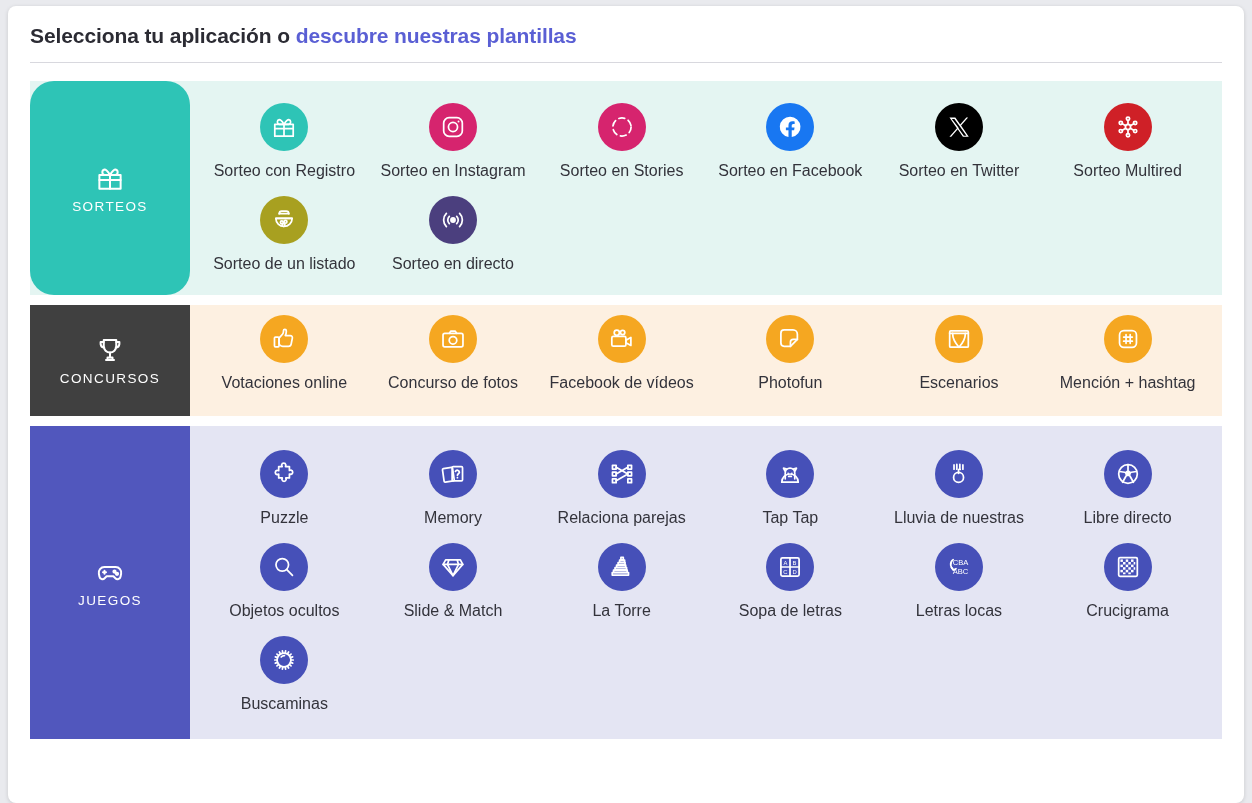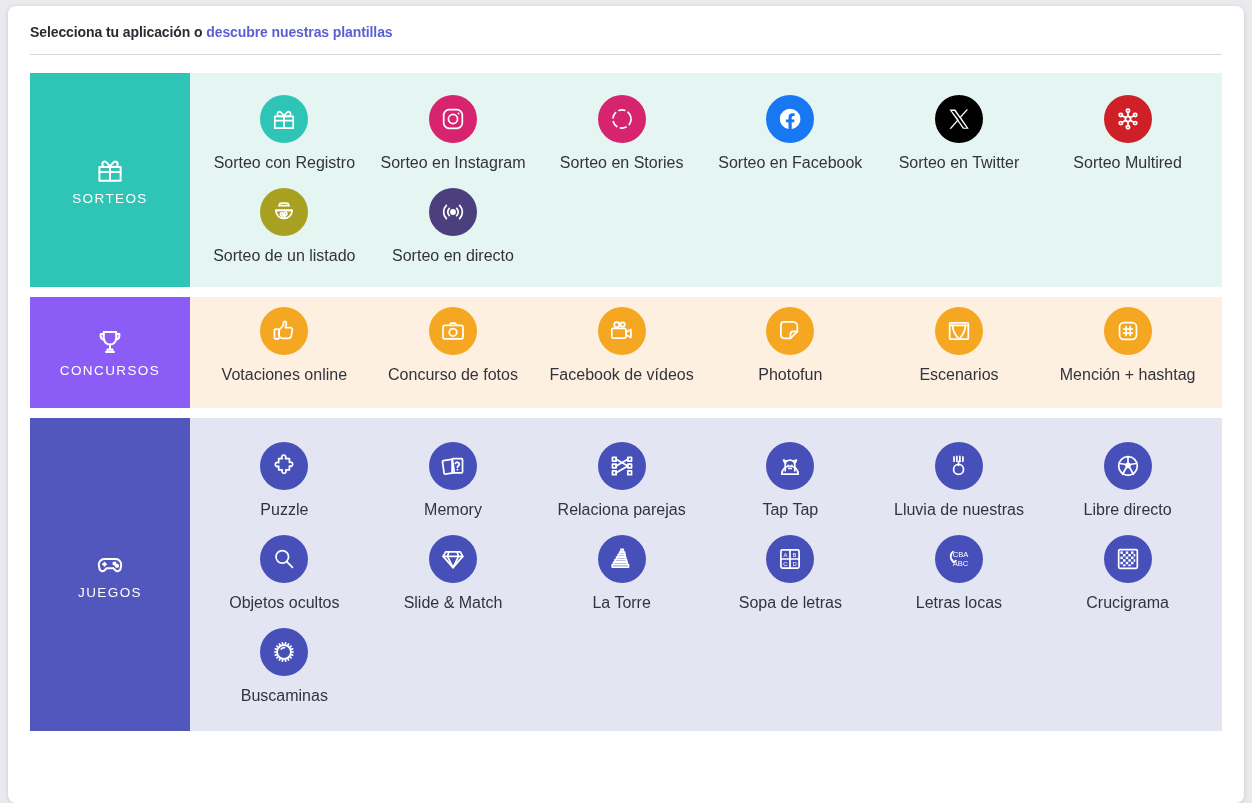--- a/index.html
+++ b/index.html
@@ -17,21 +17,21 @@
     background: #ffffff;
     border-radius: 8px;
     box-shadow: 0 1px 4px rgba(0,0,0,0.14);
     overflow: hidden;
   }
   
   .header {
     padding: 18px 22px 0 22px;
   }
   .header-title {
-    font-size: 14px;
+    font-size: 21px;
     font-weight: bold;
     color: #2b2b33;
     letter-spacing: -0.1px;
     white-space: nowrap;
   }
   .header-title .link {
     color: #5a5fd4;
     font-weight: bold;
   }
   .header-rule {
@@ -106,21 +106,21 @@
 
   <div class="header">
     <div class="header-title">
       <span>Selecciona tu aplicación o </span><span class="link">descubre nuestras plantillas</span>
     </div>
     <div class="header-rule"></div>
   </div>
 
   <div class="sections" id="sections-root">
       <div class="section section-sorteos" style="background: rgb(228, 245, 242);">
-        <div class="cat-panel" style="background: rgb(46, 196, 182);">
+        <div class="cat-panel" style="background: rgb(46, 196, 182); border-radius: 24px;">
           <span class="cat-icon">
             <svg width="30" height="30" viewBox="0 0 24 24">
               <g fill="none" stroke="#fff" stroke-width="1.6" stroke-linecap="round" stroke-linejoin="round">
                 <rect x="3.5" y="9.5" width="17" height="11"></rect>
                 <path d="M3.5 13.5h17"></path>
                 <path d="M12 9.5v11"></path>
                 <path d="M12 9.5C10.6 7.2 9.4 5.2 7.6 5.2A2.2 2.2 0 0 0 7.6 9.5H12z"></path>
                 <path d="M12 9.5c1.4-2.3 2.6-4.3 4.4-4.3a2.2 2.2 0 0 1 0 4.3H12z"></path>
               </g>
             </svg>
@@ -223,21 +223,21 @@
                   <path d="M5.9 5.9a8.6 8.6 0 0 0 0 12.2"></path>
                   <path d="M18.1 5.9a8.6 8.6 0 0 1 0 12.2"></path>
                 </g>
               </svg>
             </span>
             <span class="app-label">Sorteo en directo</span>
           </div>
         </div>
       </div>
       <div class="section section-concursos" style="background: rgb(253, 240, 225);">
-        <div class="cat-panel" style="background: #8b5cf6;">
+        <div class="cat-panel" style="background: #404040;">
           <span class="cat-icon">
             <svg width="30" height="30" viewBox="0 0 24 24">
               <g fill="none" stroke="#fff" stroke-width="1.6" stroke-linecap="round" stroke-linejoin="round">
                 <path d="M7 4h10v5a5 5 0 0 1-10 0V4z"></path>
                 <path d="M7 5.5H4.5v1.8A3 3 0 0 0 7.4 10"></path>
                 <path d="M17 5.5h2.5v1.8A3 3 0 0 1 16.6 10"></path>
                 <path d="M12 14v4"></path>
                 <path d="M8.8 20h6.4"></path>
                 <path d="M10 18h4v2h-4z"></path>
               </g>

